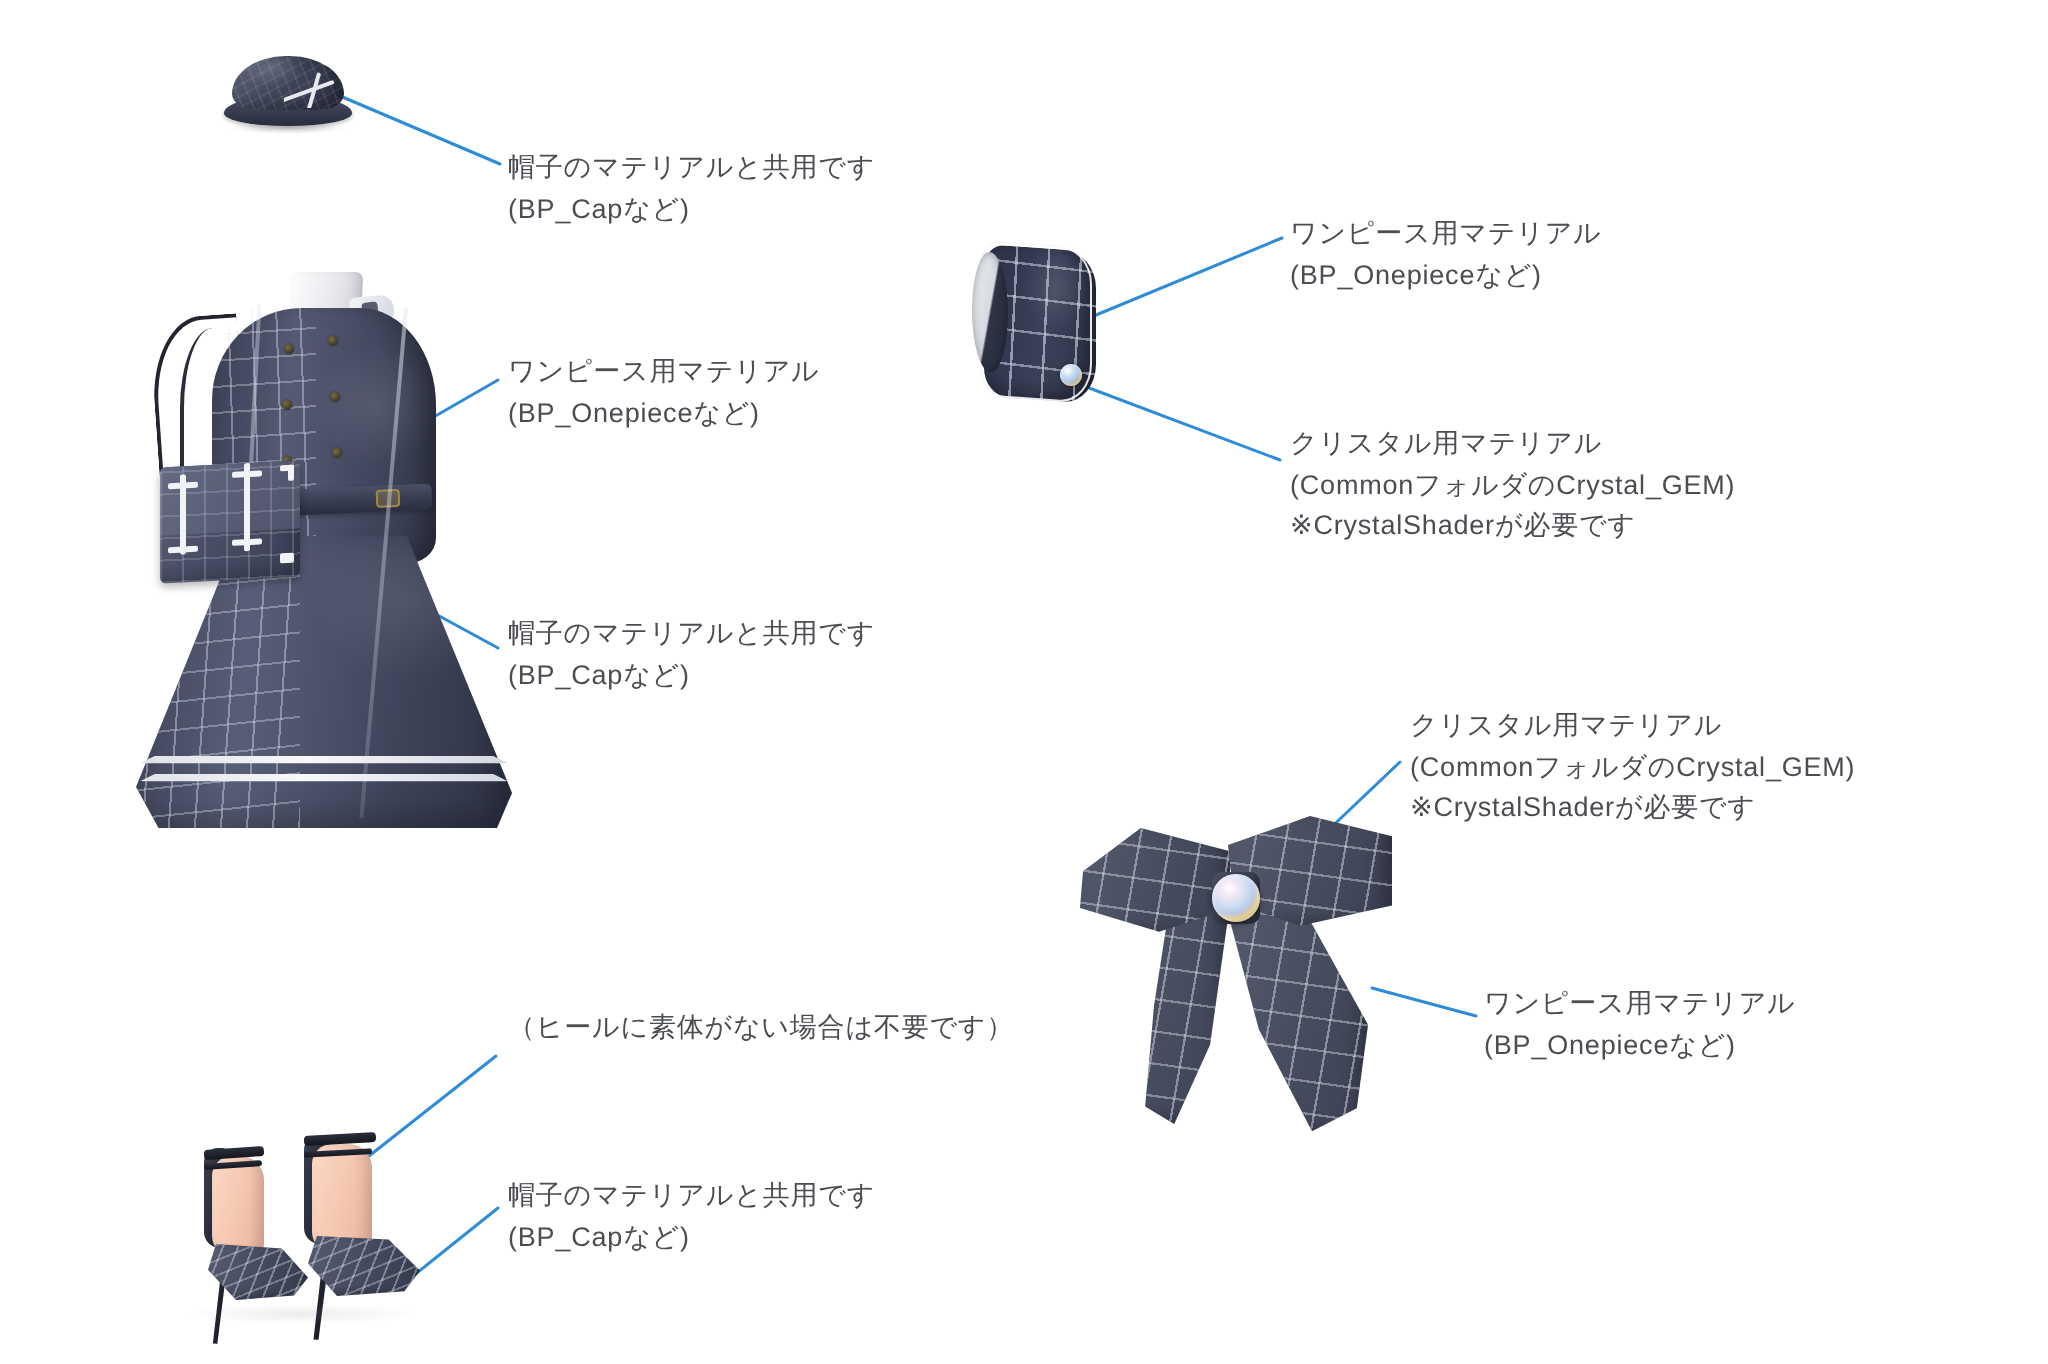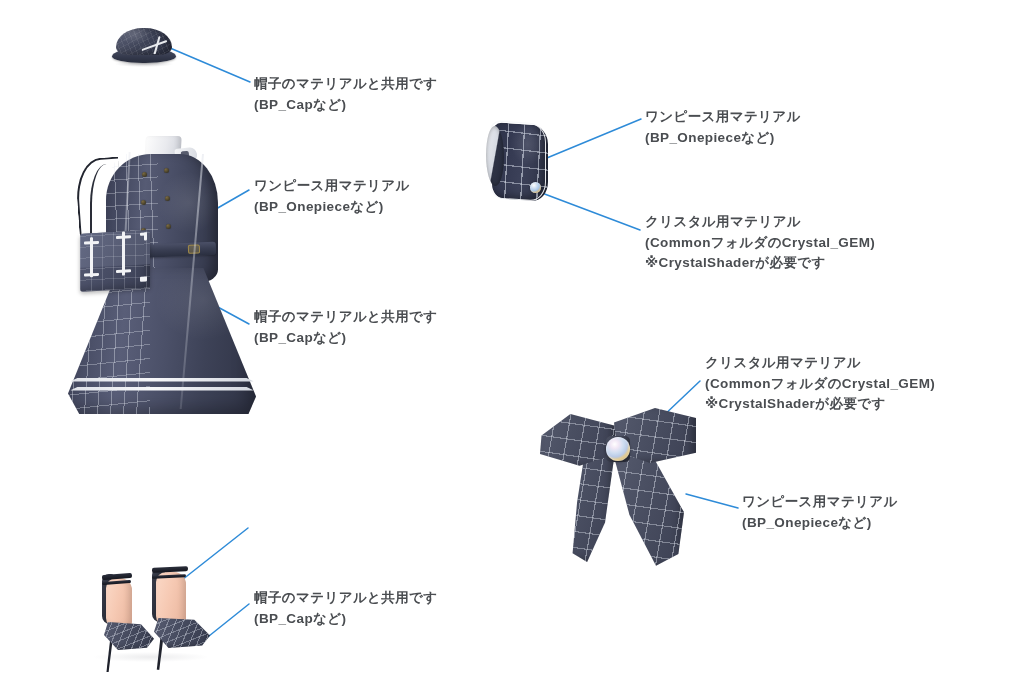--- a/index.html
+++ b/index.html
@@ -8,21 +8,20 @@
     width: 1024px; height: 682px;
     background: #ffffff;
     overflow: hidden;
     font-family: "Liberation Sans", "DejaVu Sans", sans-serif;
   }
   #canvas {
     position: relative;
     width: 1024px;
     height: 682px;
     background: #ffffff;
-    font-weight: bold;
   }
   
   .anno {
     position: absolute;
     color: #4a4d51;
     font-size: 13.5px;
     line-height: 20.5px;
     letter-spacing: 0.4px;
     white-space: nowrap;
   }
@@ -509,20 +508,21 @@
     <span class="l">(CommonフォルダのCrystal_GEM)</span>
     <span class="l">※CrystalShaderが必要です</span>
   </div>
 
   <div class="anno" id="anno-bow-onepiece" style="left:742px; top:492px;">
     <span class="l">ワンピース用マテリアル</span>
     <span class="l">(BP_Onepieceなど)</span>
   </div>
 
   <div class="anno" id="anno-shoes-body" style="left:254px; top:504px;">
+    <span class="l">（ヒールに素体がない場合は不要です）</span>
   </div>
 
   <div class="anno" id="anno-shoes-cap" style="left:254px; top:588px;">
     <span class="l">帽子のマテリアルと共用です</span>
     <span class="l">(BP_Capなど)</span>
   </div>
 
 </div>
 
 </body></html>

